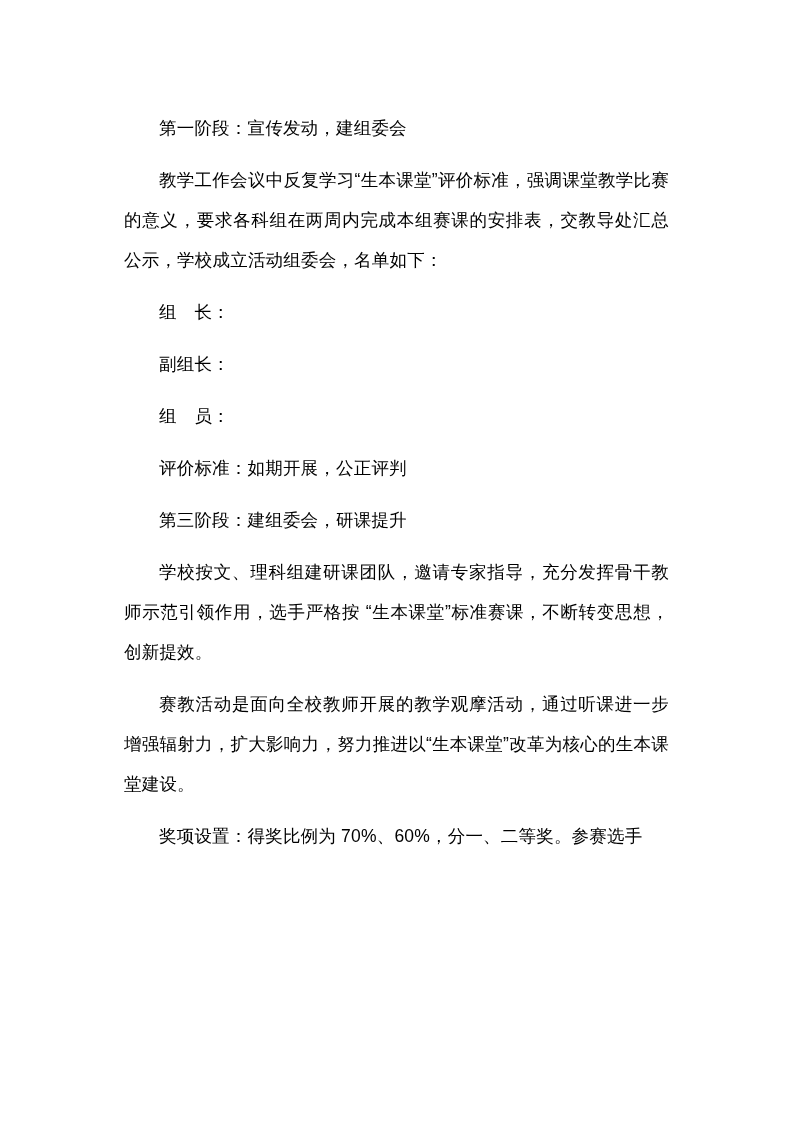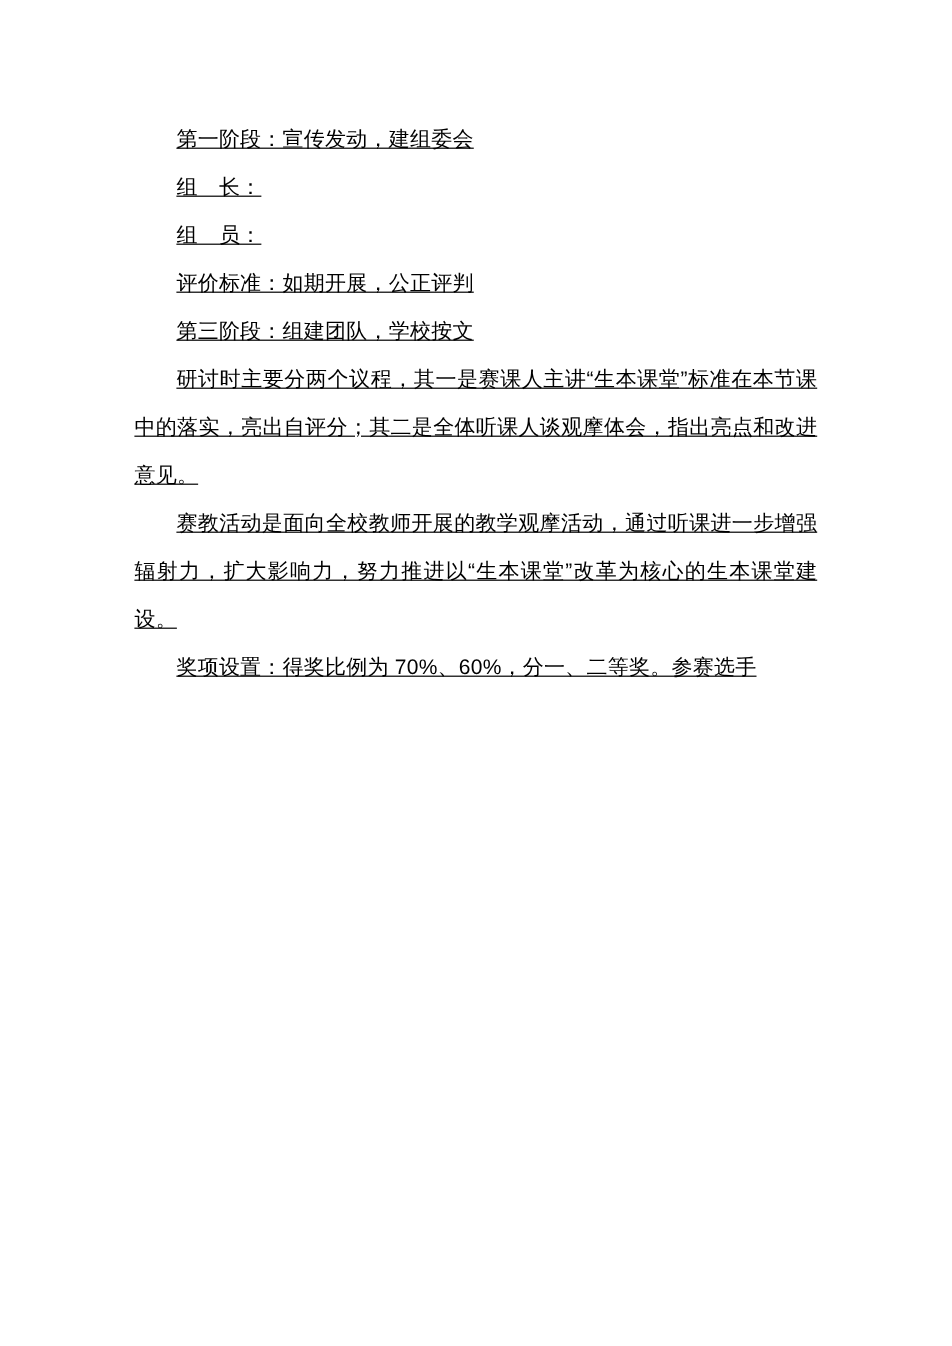--- a/index.html
+++ b/index.html
@@ -22,33 +22,34 @@
     padding: 96px 112px 80px 112px;
   }
   .doc-body {
     font-size: 17.5px;
     line-height: 40px;
     text-align: justify;
     text-justify: inter-ideograph;
     letter-spacing: 0.2px;
   }
   .para {
-    margin: 0;
+    margin: 12px;
     text-indent: 2em;
     white-space: pre-wrap;
-    text-decoration: underline;
   }
 </style>
 </head>
 <body>
 
 <div class="page">
   <div class="doc-body">
     <p class="para">第一阶段：宣传发动，建组委会</p>
+    <p class="para">教学工作会议中反复学习“生本课堂”评价标准，强调课堂教学比赛的意义，要求各科组在两周内完成本组赛课的安排表，交教导处汇总公示，学校成立活动组委会，名单如下：</p>
     <p class="para">组　长：</p>
+    <p class="para">副组长：</p>
     <p class="para">组　员：</p>
     <p class="para">评价标准：如期开展，公正评判</p>
-    <p class="para">第三阶段：组建团队，学校按文</p>
-    <p class="para">研讨时主要分两个议程，其一是赛课人主讲“生本课堂”标准在本节课中的落实，亮出自评分；其二是全体听课人谈观摩体会，指出亮点和改进意见。</p>
+    <p class="para">第三阶段：建组委会，研课提升</p>
+    <p class="para">学校按文、理科组建研课团队，邀请专家指导，充分发挥骨干教师示范引领作用，选手严格按 “生本课堂”标准赛课，不断转变思想，创新提效。</p>
     <p class="para">赛教活动是面向全校教师开展的教学观摩活动，通过听课进一步增强辐射力，扩大影响力，努力推进以“生本课堂”改革为核心的生本课堂建设。</p>
     <p class="para">奖项设置：得奖比例为 70%、60%，分一、二等奖。参赛选手</p>
   </div>
 </div>
 
 </body></html>

